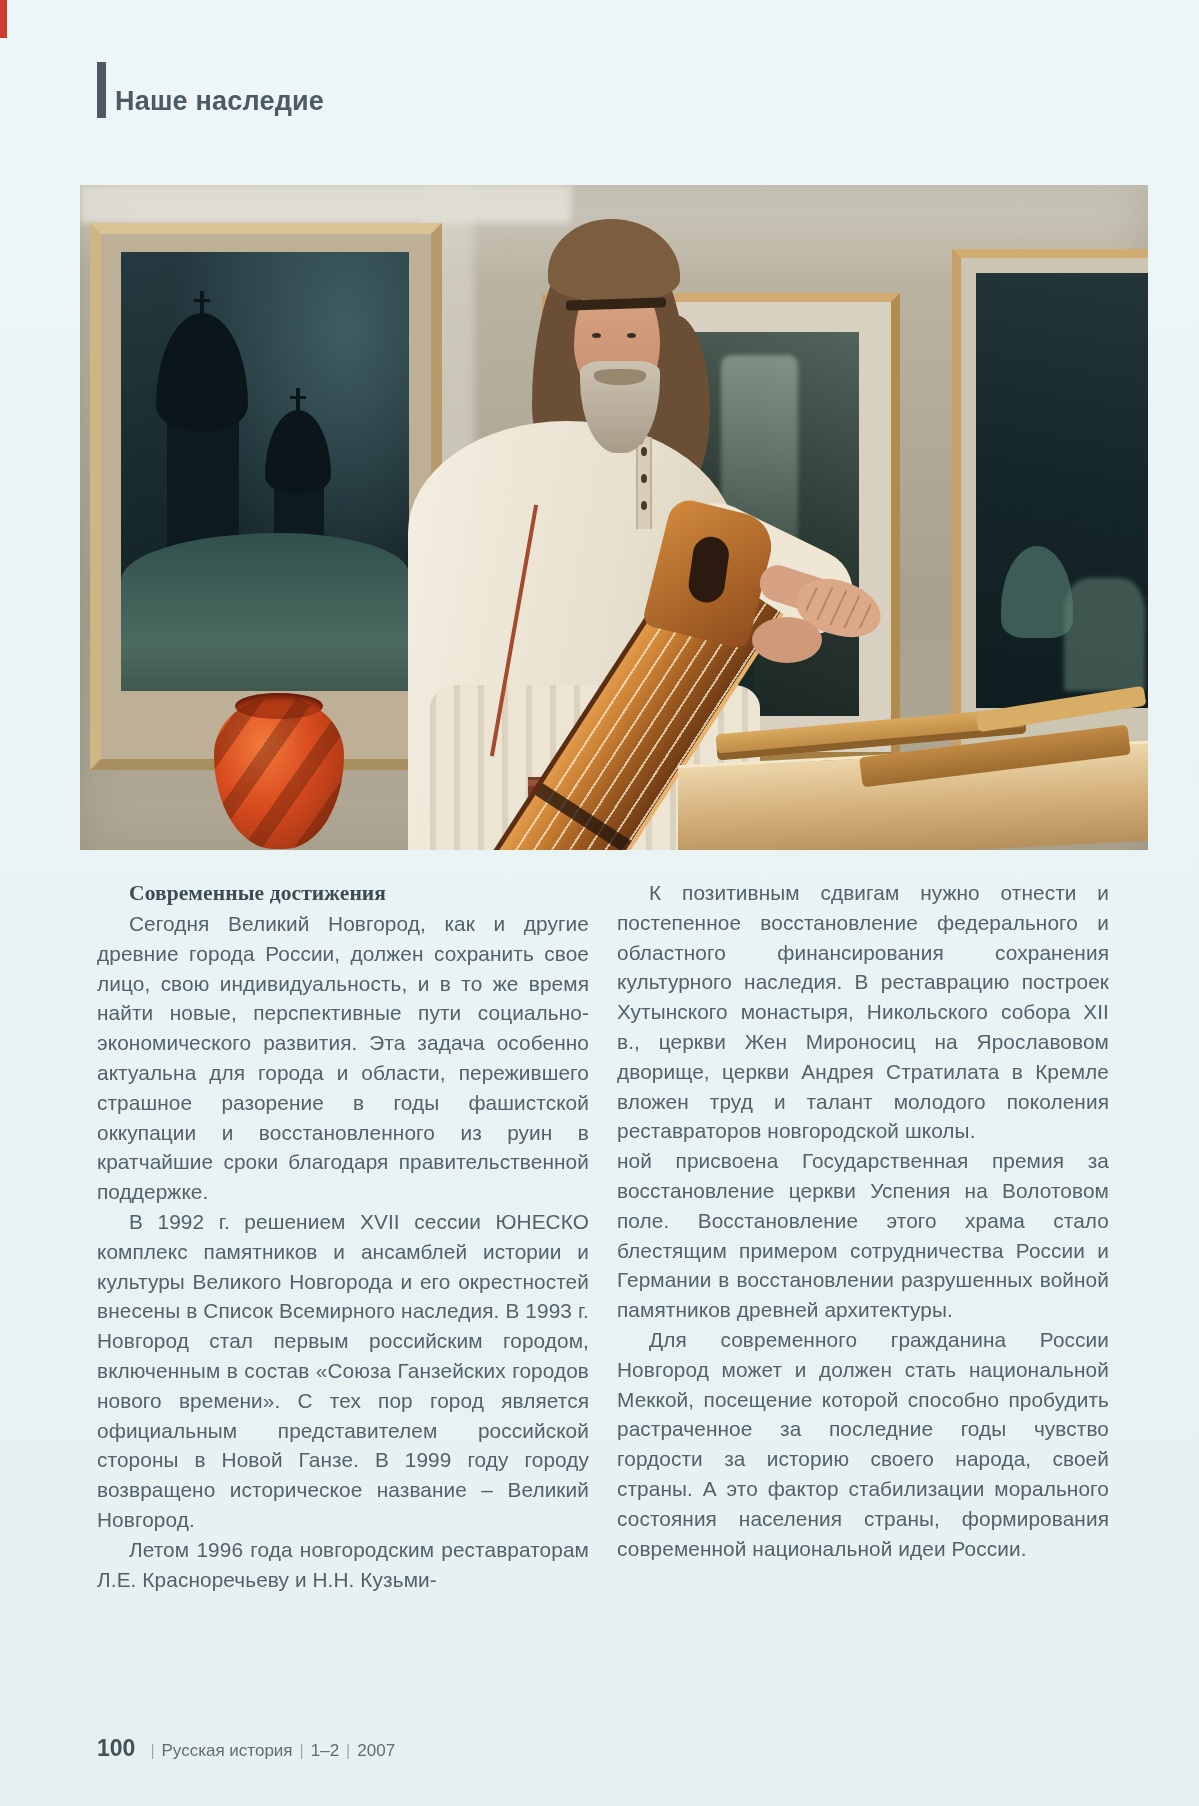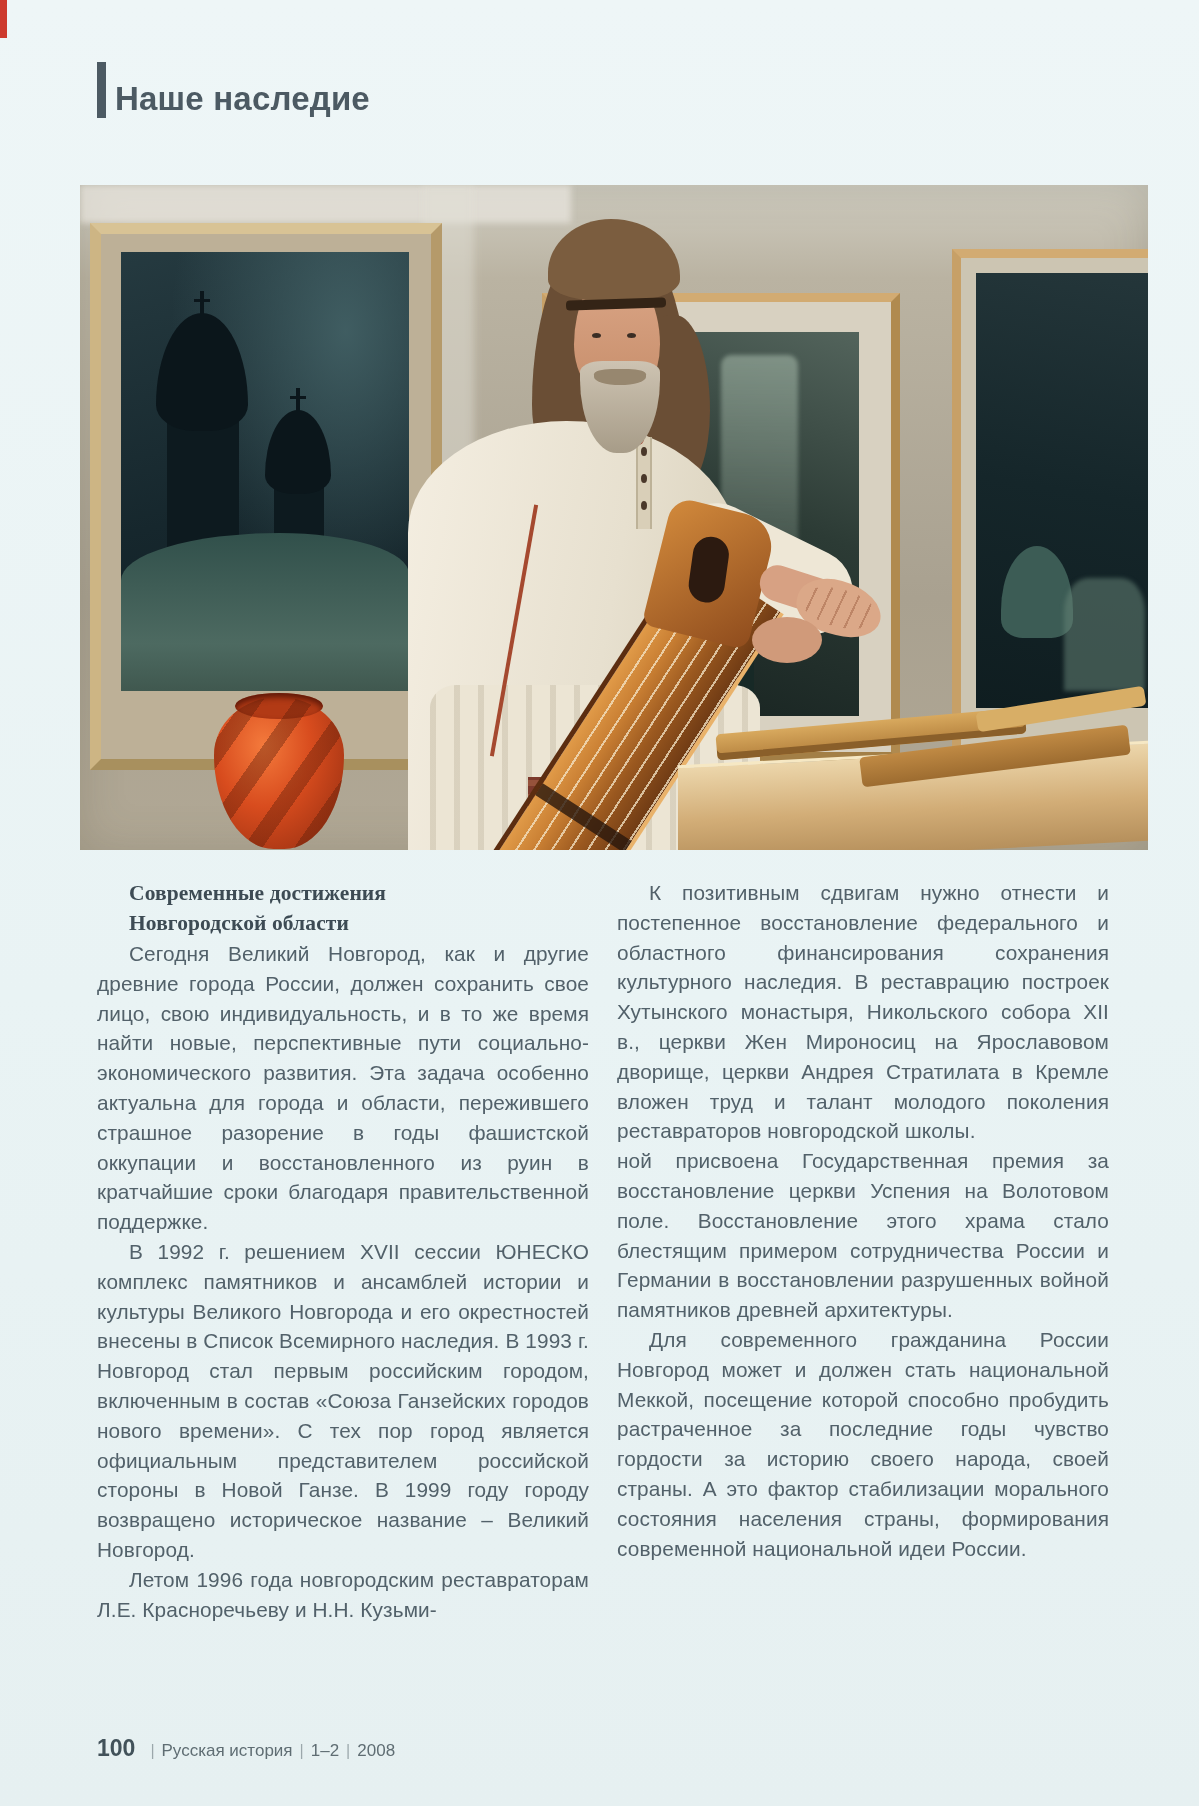--- a/index.html
+++ b/index.html
@@ -9,21 +9,21 @@
     position:relative; width:1199px; height:1806px; overflow:hidden;
     background: linear-gradient(180deg,#eef6f7 0%, #e9f3f4 55%, #e6f0f1 100%);
   }
 
   
   .binding-mark { position:absolute; left:0; top:0; width:7px; height:38px; background:#cd3a2e; }
 
   
   .section-header { position:absolute; left:97px; top:62px; display:flex; align-items:flex-end; }
   .header-bar { display:block; width:9px; height:56px; background:#4c5a63; margin-right:9px; }
-  .section-title { margin:0; font-size:33px; font-weight:bold; color:#4c5a63; line-height:1; padding-bottom:3px; letter-spacing:0.2px; }
+  .section-title { margin:0; font-size:27px; font-weight:bold; color:#4c5a63; line-height:1; padding-bottom:3px; letter-spacing:0.2px; }
 
   
   .photo {
     position:absolute; left:80px; top:185px; width:1068px; height:665px; margin:0;
     overflow:hidden;
     background: linear-gradient(180deg,#cfccc0 0%, #bab3a2 14%, #a9a190 62%, #b1a895 100%);
     box-shadow: inset 0 0 46px rgba(60,60,45,.18);
   }
   .photo * { position:absolute; }
 
@@ -266,36 +266,35 @@
     <div class="museum-table"></div>
     <div class="instr instr-1"></div>
     <div class="instr instr-2"></div>
     <div class="instr instr-3"></div>
 
   </figure>
 
   <section class="col col-left">
     <h2 class="article-heading">
       <span>Современные достижения</span>
-      <span>Новгородской области</span>
     </h2>
     <p class="para indent">Сегодня Великий Новгород, как и другие древние города России, должен сохранить свое лицо, свою индивидуальность, и в то же время найти новые, перспективные пути социально-экономического развития. Эта задача особенно актуальна для города и области, пережившего страшное разорение в годы фашистской оккупации и восстановленного из руин в кратчайшие сроки благодаря правительственной поддержке.</p>
     <p class="para indent">В 1992 г. решением XVII сессии ЮНЕСКО комплекс памятников и ансамблей истории и культуры Великого Новгорода и его окрестностей внесены в Список Всемирного наследия. В 1993 г. Новгород стал первым российским городом, включенным в состав «Союза Ганзейских городов нового времени». С тех пор город является официальным представителем российской стороны в Новой Ганзе. В 1999 году городу возвращено историческое название – Великий Новгород.</p>
     <p class="para indent">Летом 1996 года новгородским реставраторам Л.Е. Красноречьеву и Н.Н. Кузьми-</p>
   </section>
 
   <section class="col col-right">
     <p class="para indent">К позитивным сдвигам нужно отнести и постепенное восстановление федерального и областного финансирования сохранения культурного наследия. В реставрацию построек Хутынского монастыря, Никольского собора XII в., церкви Жен Мироносиц на Ярославовом дворище, церкви Андрея Стратилата в Кремле вложен труд и талант молодого поколения реставраторов новгородской школы.</p>
     <p class="para">ной присвоена Государственная премия за восстановление церкви Успения на Волотовом поле. Восстановление этого храма стало блестящим примером сотрудничества России и Германии в восстановлении разрушенных войной памятников древней архитектуры.</p>
     <p class="para indent">Для современного гражданина России Новгород может и должен стать национальной Меккой, посещение которой способно пробудить растраченное за последние годы чувство гордости за историю своего народа, своей страны. А это фактор стабилизации морального состояния населения страны, формирования современной национальной идеи России.</p>
   </section>
 
   <footer class="page-footer">
     <span class="page-number">100</span>
     <span class="sep">|</span>
     <span class="journal">Русская история</span>
     <span class="sep">|</span>
     <span class="issue">1–2</span>
     <span class="sep">|</span>
-    <span class="year">2008</span>
+    <span class="year">2007</span>
   </footer>
 
 </div>
 
 </body></html>

